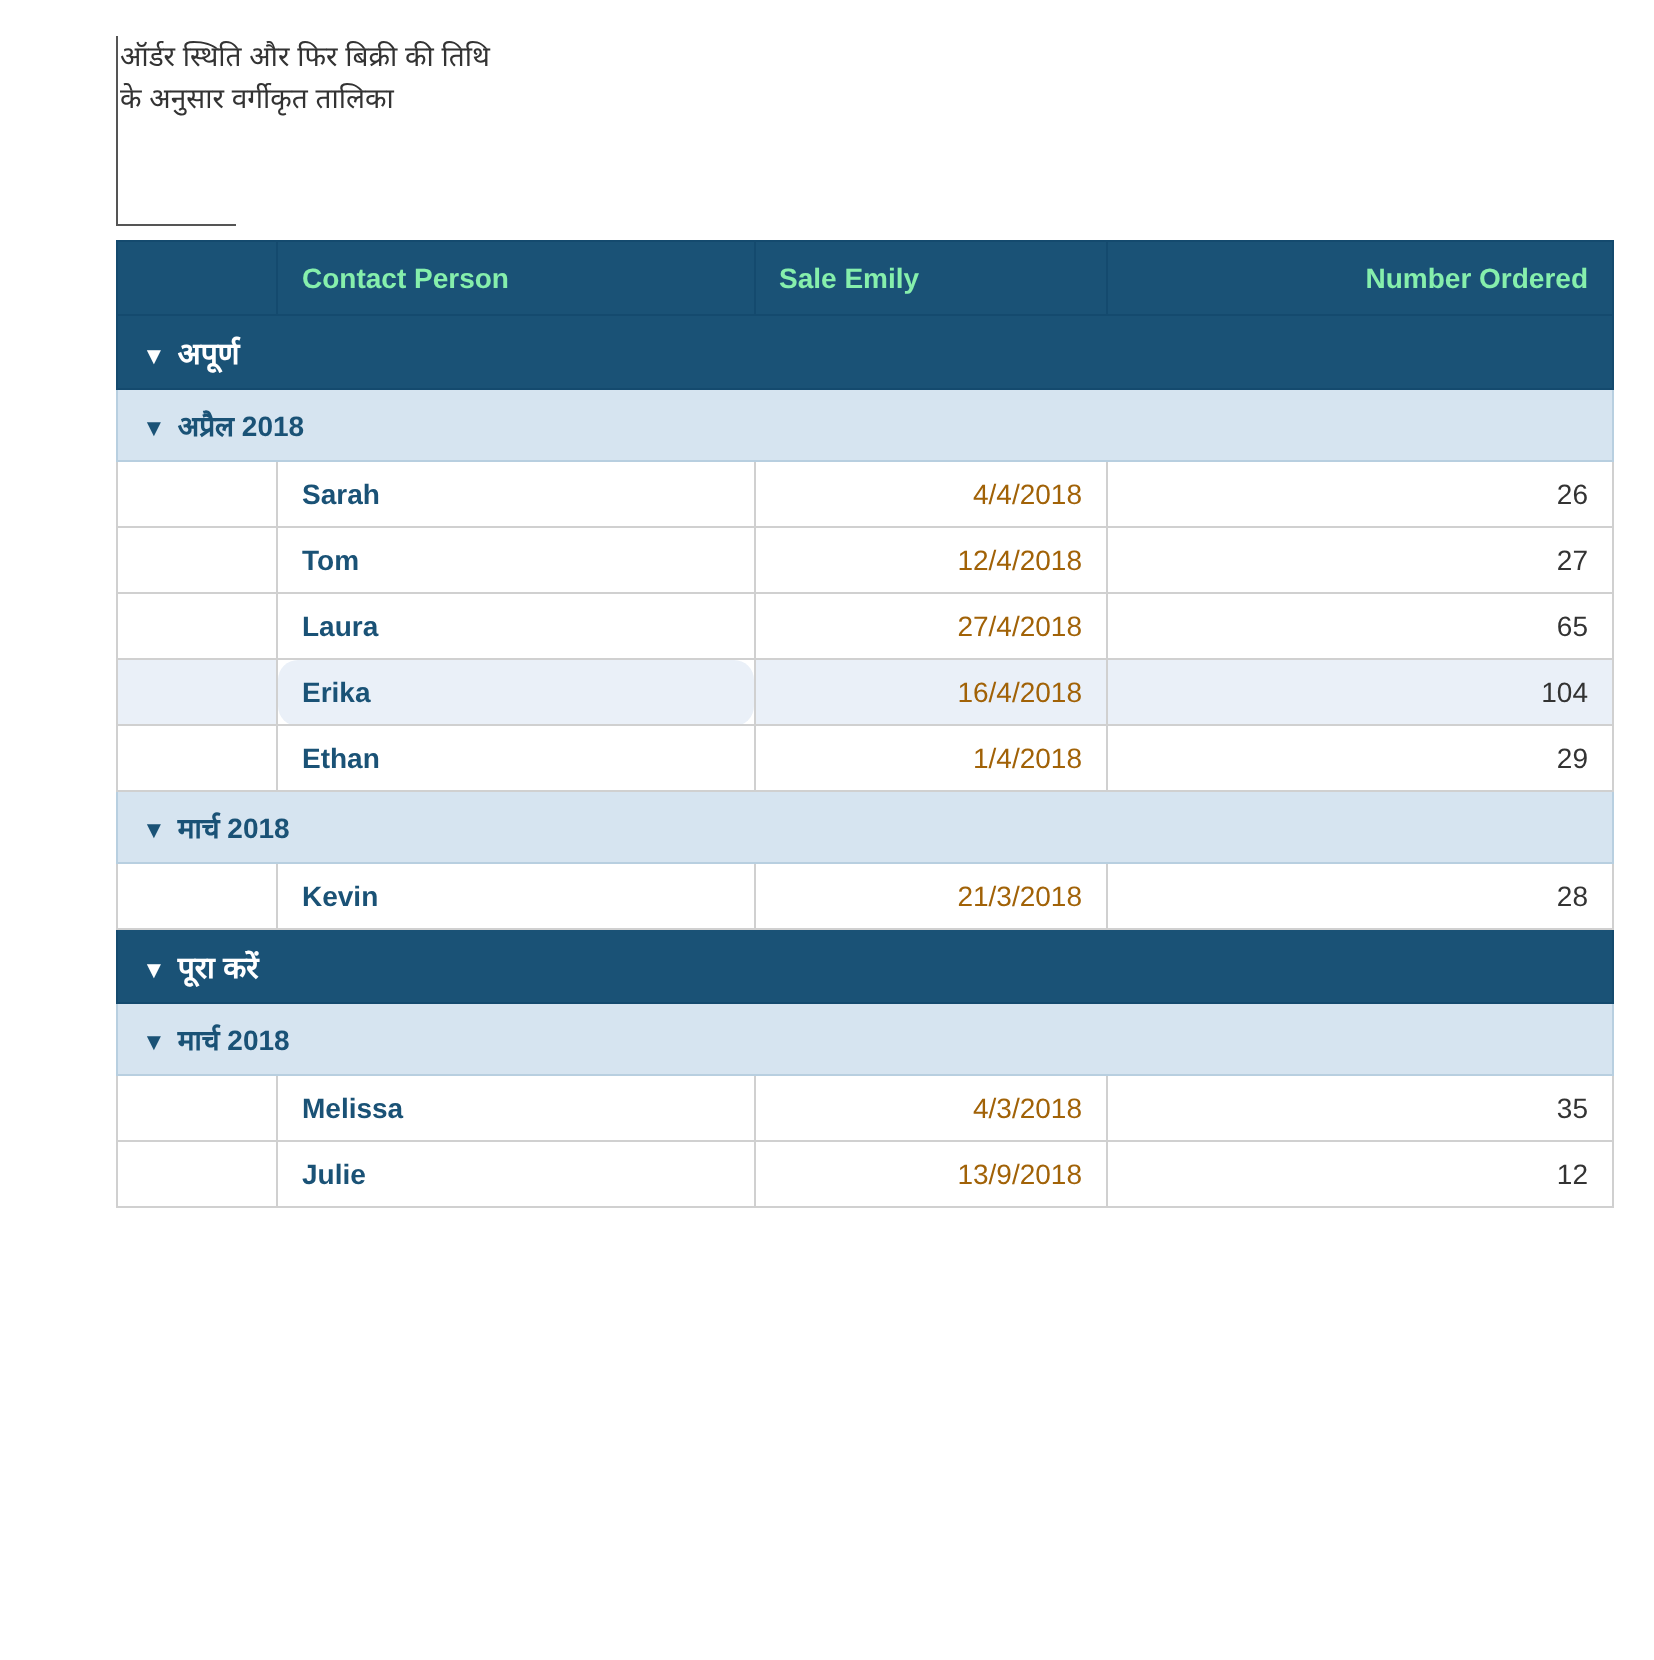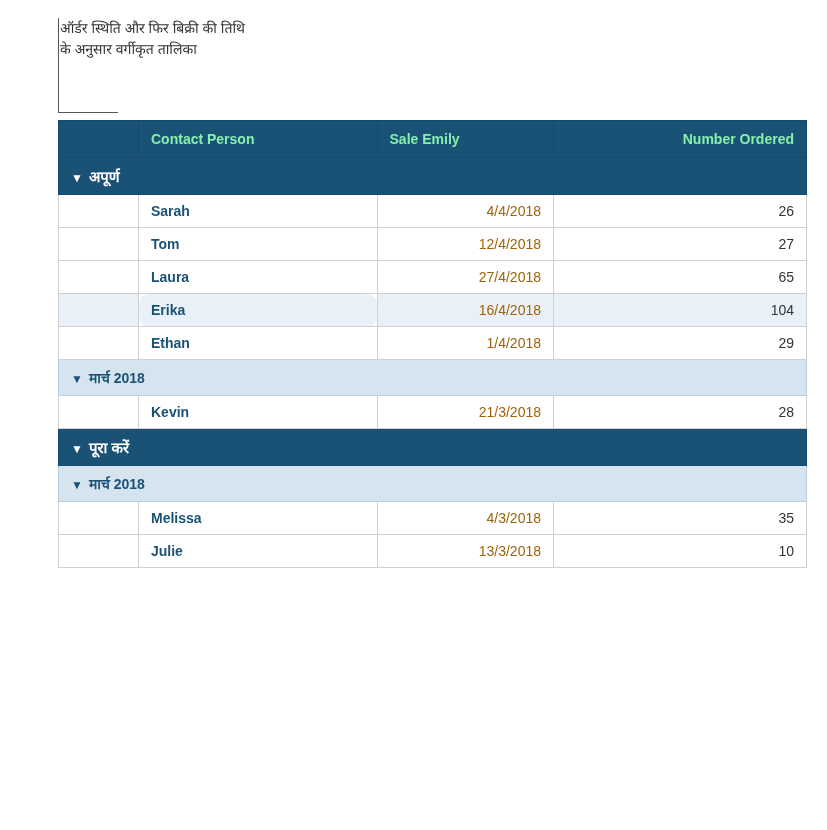--- a/index.html
+++ b/index.html
@@ -135,20 +135,23 @@
         <th></th>
         <th>Contact Person</th>
         <th>Sale Emily</th>
         <th class="right-align">Number Ordered</th>
       </tr>
     </thead>
     <tbody id="table-body">
     <tr class="group-row-top">
           <td colspan="4"><span style="font-size:12px; margin-right:6px;">▼</span>अपूर्ण</td>
         </tr>
+        <tr class="group-row-sub">
+          <td colspan="4"><span style="font-size:12px; margin-right:6px;">▼</span>अप्रैल 2018</td>
+        </tr>
         <tr class="data-row">
           <td></td>
           <td class="contact">Sarah</td>
           <td class="date-col">4/4/2018</td>
           <td class="number-col">26</td>
         </tr>
         <tr class="data-row">
           <td></td>
           <td class="contact">Tom</td>
           <td class="date-col">12/4/2018</td>
@@ -189,18 +192,18 @@
         </tr>
         <tr class="data-row">
           <td></td>
           <td class="contact">Melissa</td>
           <td class="date-col">4/3/2018</td>
           <td class="number-col">35</td>
         </tr>
         <tr class="data-row">
           <td></td>
           <td class="contact">Julie</td>
-          <td class="date-col">13/3/2018</td>
-          <td class="number-col">10</td>
+          <td class="date-col">13/9/2018</td>
+          <td class="number-col">12</td>
         </tr>
       </tbody>
   </table>
 </div>
 
 </body></html>

